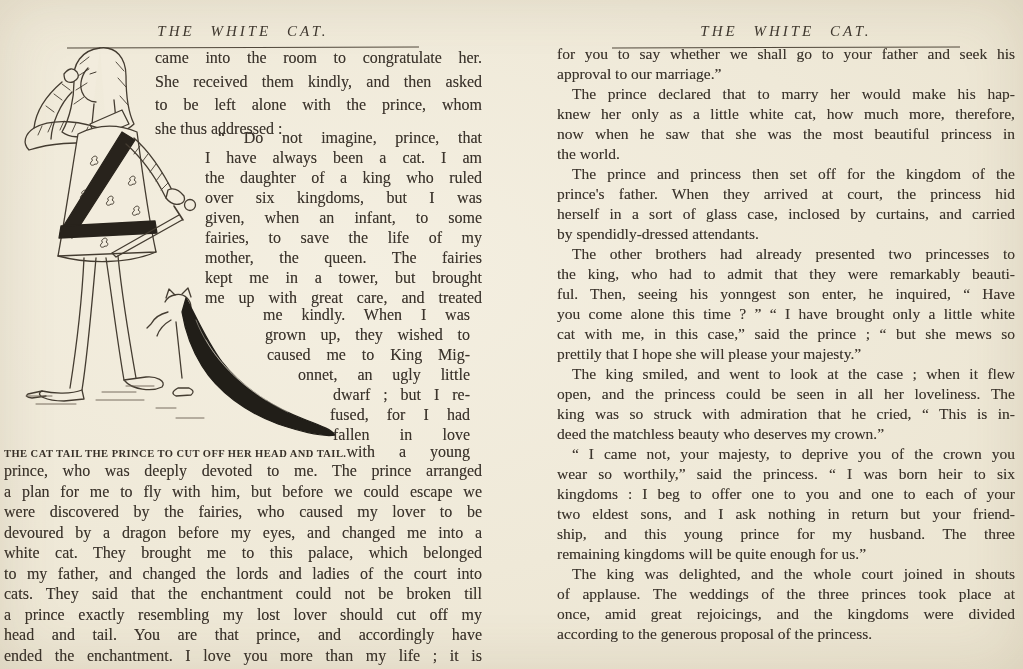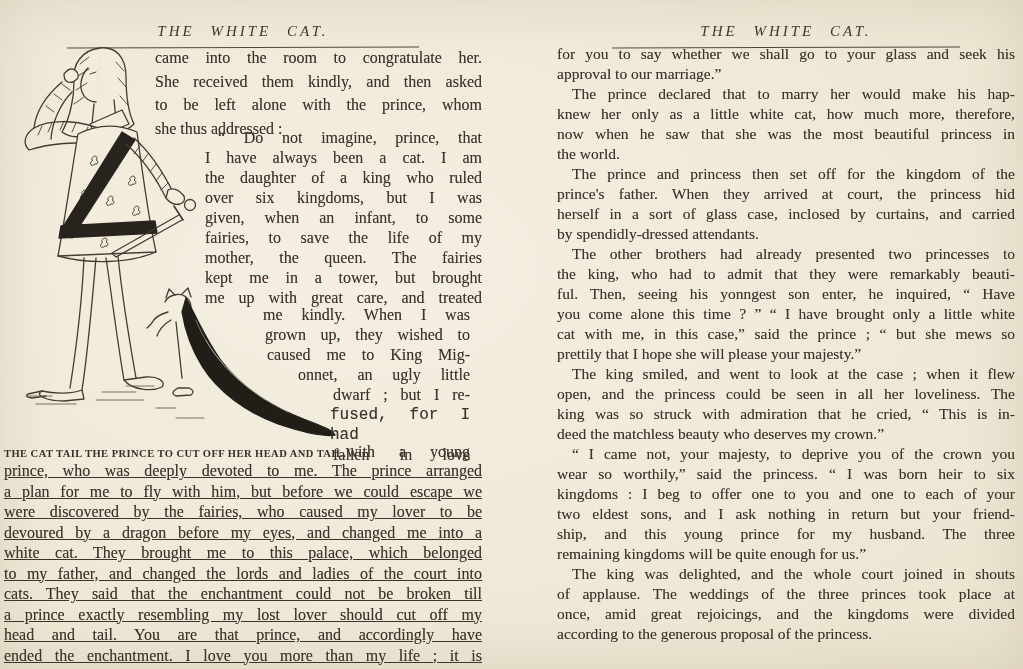--- a/index.html
+++ b/index.html
@@ -37,32 +37,32 @@
   .block2{position:absolute;left:201px;top:128px;width:277px;}
   .block2 .pline{line-height:20px;}
   .block2 div.pline:first-of-type{text-indent:13px;}
   .stair{position:absolute;left:0;top:305px;width:466px;}
   .stair .pline{line-height:20px;}
   .stair > div:nth-of-type(1){margin-left:259px;}
   .stair > div:nth-of-type(2){margin-left:261px;}
   .stair > div:nth-of-type(3){margin-left:263px;}
   .stair > div:nth-of-type(4){margin-left:294px;}
   .stair > div:nth-of-type(5){margin-left:329px;}
-  .stair > div:nth-of-type(6){margin-left:326px;font-family:Liberation Mono, monospace;}
+  .stair > div:nth-of-type(6){margin-left:326px;}
   .stair > div:nth-of-type(7){margin-left:329px;}
   .caption-row{position:absolute;left:0;top:442px;width:466px;
     display:flex;justify-content:space-between;align-items:baseline;}
   .fig-caption{
     font-size:10.5px;font-weight:bold;letter-spacing:.45px;
     color:#362f27;white-space:nowrap;
   }
   .caption-side{width:136px;}
   .caption-side .pline{line-height:20px;}
   .mainp{position:absolute;left:0;top:461px;width:478px;}
-  .mainp .pline{line-height:20.5px;text-decoration:underline;}
+  .mainp .pline{line-height:20.5px;}
 
   
   .rp-text{position:absolute;left:0;top:44px;width:458px;}
   .rp-text .pline{font-size:15.5px;line-height:20px;}
   .para div.pline:last-of-type{text-align-last:left;}
   .rp-text .para div.pline:first-of-type{text-indent:15px;}
   .rp-text .para:first-of-type div.pline:first-of-type{text-indent:0;}
 
   
   .illus{position:absolute;left:2px;top:40px;width:334px;height:405px;}
@@ -196,21 +196,21 @@
 </div>
 
 <div class="page page-right">
   <div class="running-head">THE WHITE CAT.</div>
   <div class="head-rule"></div>
 
   <div class="rp-text">
 
       <div class="para">
 
-      <div class="pline">for you to say whether we shall go to your glass and seek his</div>
+      <div class="pline">for you to say whether we shall go to your father and seek his</div>
         <div class="pline">approval to our marriage.”</div>
       </div>
 
       <div class="para">
 
       <div class="pline">The prince declared that to marry her would make his hap-</div>
         <div class="pline">knew her only as a little white cat, how much more, therefore,</div>
         <div class="pline">now when he saw that she was the most beautiful princess in</div>
         <div class="pline">the world.</div>
       </div>

